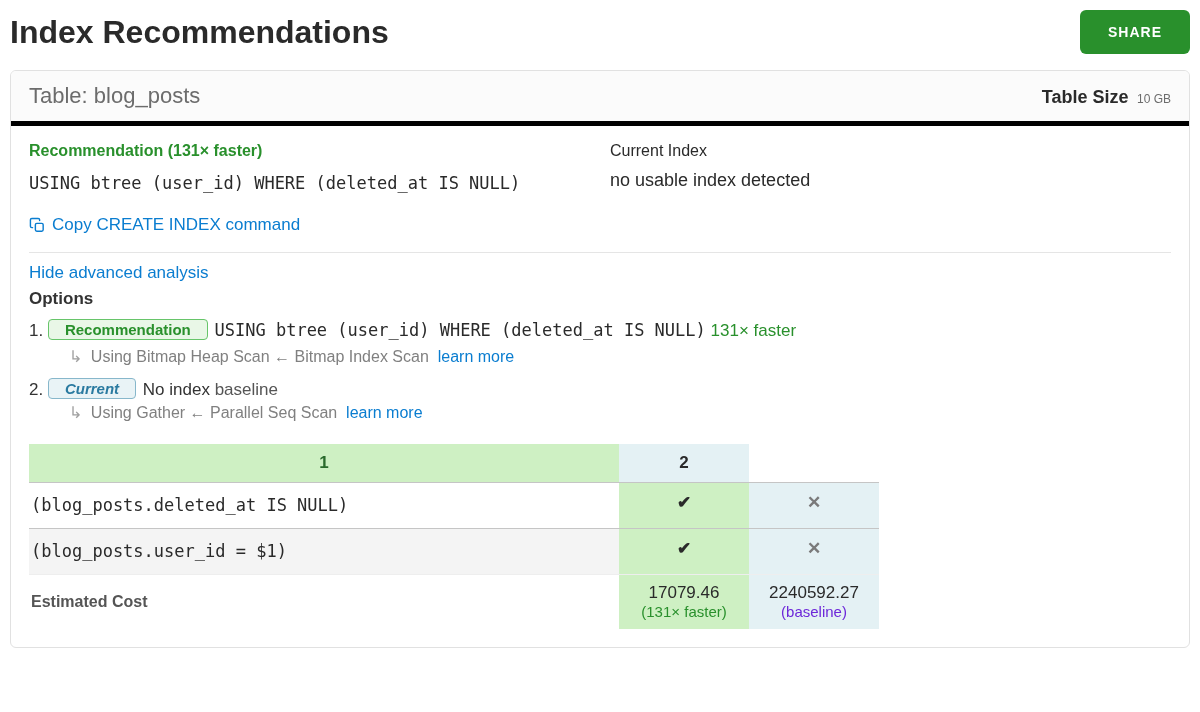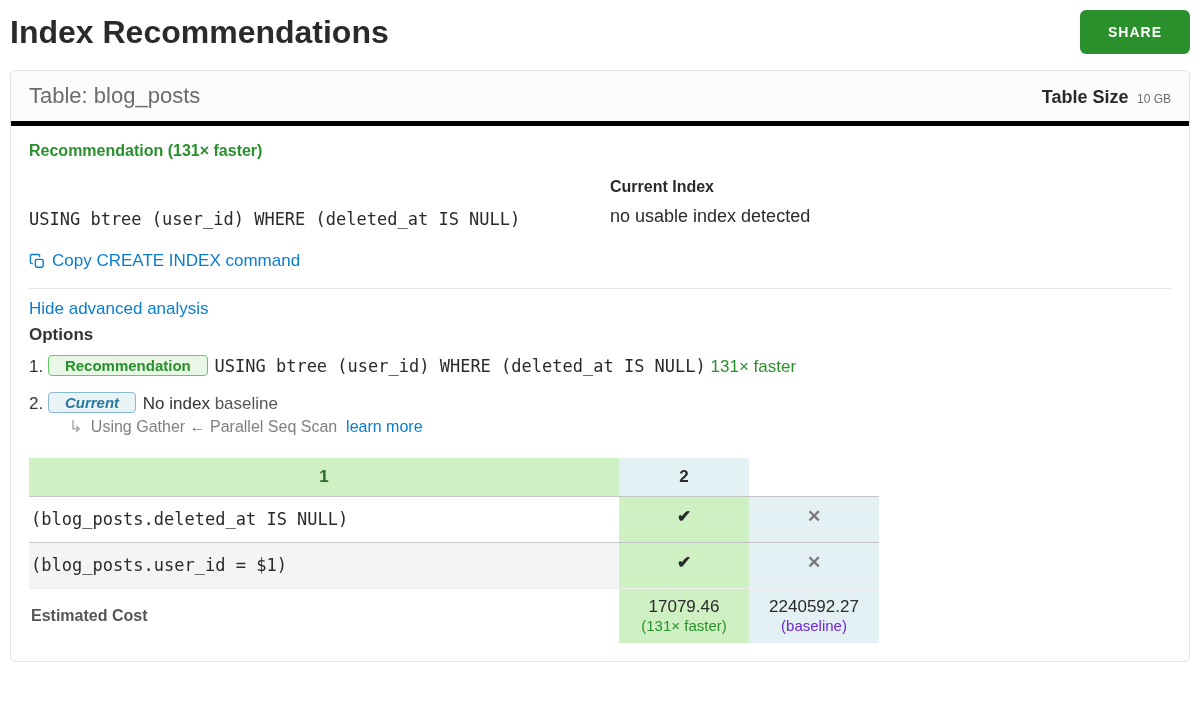--- a/index.html
+++ b/index.html
@@ -69,23 +69,22 @@
     gap: 10px 20px;
     margin-bottom: 10px;
   }
   .rec-head {
     font-size: 16px;
     font-weight: 700;
     color: #29902c;
   }
   .cur-head {
     font-size: 16px;
-    font-weight: 700;
-    color: #2a2a2a;
-    margin-top: 36px;
+    font-weight: 400;
+    color: #2a2a2a;
   }
   .mono {
     font-family: "SFMono-Regular", Menlo, Consolas, monospace;
     font-size: 17px;
     color: #2a2a2a;
     white-space: pre-wrap;
     line-height: 1.6;
   }
   .no-index {
     font-size: 18px;
@@ -257,20 +256,25 @@
 
     <div class="adv-toggle">Hide advanced analysis</div>
     <div class="options-title">Options</div>
 
     <div class="opt-row">
       <div class="opt-first">
         <span class="num">1.</span>
         <span class="badge rec">Recommendation</span>
         <span class="mono" style="font-size:17px">USING btree (user_id) WHERE (deleted_at IS NULL)</span>
         <span class="speedup">131× faster</span>
+      </div>
+      <div class="opt-second">
+        <span class="arrow-sub">↳</span>
+        <span>Using Bitmap Heap Scan ← Bitmap Index Scan</span>&nbsp;
+        <span class="learn-more">learn more</span>
       </div>
     </div>
 
     <div class="opt-row">
       <div class="opt-first">
         <span class="num">2.</span>
         <span class="badge cur">Current</span>
         <span>No index </span><span class="baseline-word">baseline</span>
       </div>
       <div class="opt-second">

